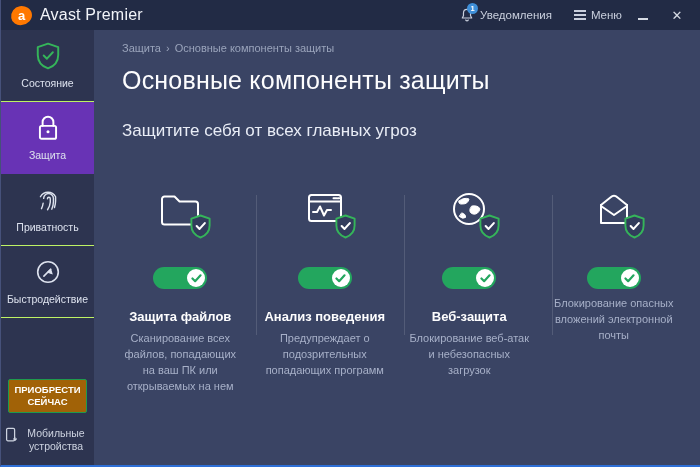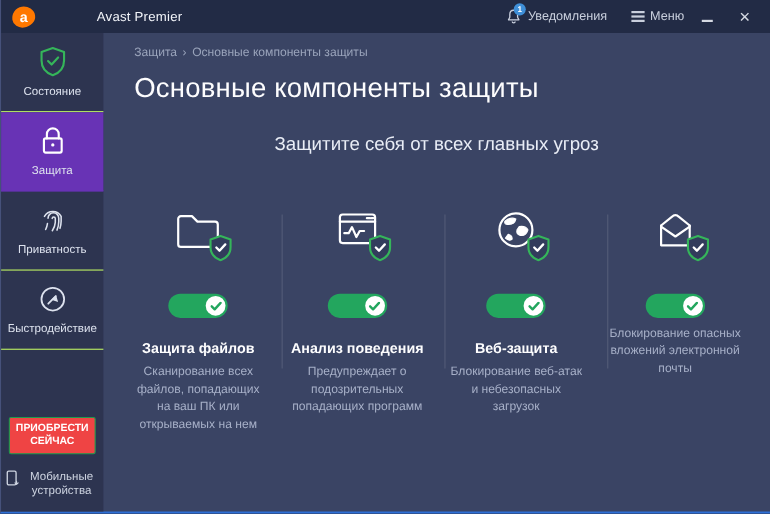--- a/index.html
+++ b/index.html
@@ -27,21 +27,21 @@
   .logo {
     width: 21px; height: 19px;
     background: #ff7800;
     border-radius: 48% 52% 55% 45% / 55% 50% 50% 45%;
     transform: rotate(-8deg);
     display: flex; align-items: center; justify-content: center;
     color: #fff; font-weight: bold; font-size: 13px;
     margin-right: 8px;
   }
   .logo span { transform: rotate(8deg); line-height: 1; }
-  .app-title { font-size: 12px; color: #f2f4f9; letter-spacing: .2px; margin-left: 48px; }
+  .app-title { font-size: 16px; color: #f2f4f9; letter-spacing: .2px; }
   .titlebar .spacer { flex: 1; }
   .tb-item {
     display: flex; align-items: center; gap: 5px;
     color: #c9cfdd; font-size: 11.5px;
     margin-left: 22px; cursor: default;
   }
   .bell-wrap { position: relative; width: 16px; height: 16px; }
   .notif-badge {
     position: absolute; top: -4px; right: -3px;
     min-width: 11px; height: 11px;
@@ -73,39 +73,39 @@
     gap: 7px;
     border-bottom: 1px solid #bef264;
     color: #dde2ee; font-size: 10.5px;
     cursor: pointer; text-align: center;
   }
   .side-item.active { background: #6833b5; border-bottom-color: #6833b5; }
   .side-item .ic { width: 28px; height: 28px; display: flex; align-items: center; justify-content: center; }
   .side-bottom { margin-top: auto; display: flex; flex-direction: column; align-items: center; }
   .buy-btn {
     width: 79px; min-height: 33px;
-    background: #ef4444; border: 1px solid #1f9a4d; border-radius: 2px;
+    background: #a16207; border: 1px solid #1f9a4d; border-radius: 2px;
     color: #fff; font-size: 9.5px; font-weight: bold;
     line-height: 1.25; text-align: center;
     padding: 4px 2px; cursor: pointer;
     font-family: "Liberation Sans", sans-serif;
     margin-bottom: 14px;
   }
   .mobile-link {
     display: flex; align-items: flex-start; justify-content: flex-end; gap: 4px;
     color: #cdd3e0; font-size: 10.5px; line-height: 1.25;
     text-align: center; margin-bottom: 12px; cursor: pointer;
     padding: 0 4px;
   }
   
   .main { flex: 1; padding: 12px 0 0 28px; position: relative; }
   .breadcrumb { font-size: 11px; color: #9aa4bb; display: flex; gap: 5px; align-items: center; }
   .breadcrumb .crumb { cursor: pointer; }
   .page-title { margin-top: 12px; font-size: 25px; font-weight: 400; color: #fdfdfe; letter-spacing: .2px; }
-  .hero { text-align: center; margin-top: 26px; padding-right: 28px; }
+  .hero { text-align: left; margin-top: 26px; padding-right: 28px; }
   .hero h2 { font-size: 17px; font-weight: 400; color: #e9edf6; }
   .hero p { font-size: 11.5px; color: #a7b0c8; margin-top: 9px; }
   
   .cards {
     margin-top: 48px; margin-left: -14px; padding-right: 14px;
     display: grid; grid-template-columns: repeat(4, 1fr);
     position: relative;
   }
   .vdiv {
     position: absolute; top: 6px; width: 1px; height: 140px;

